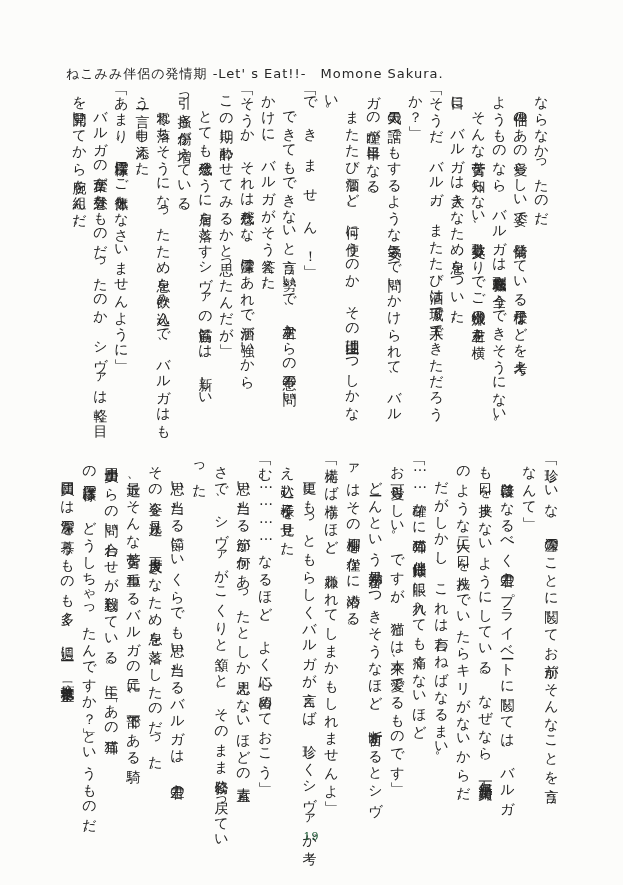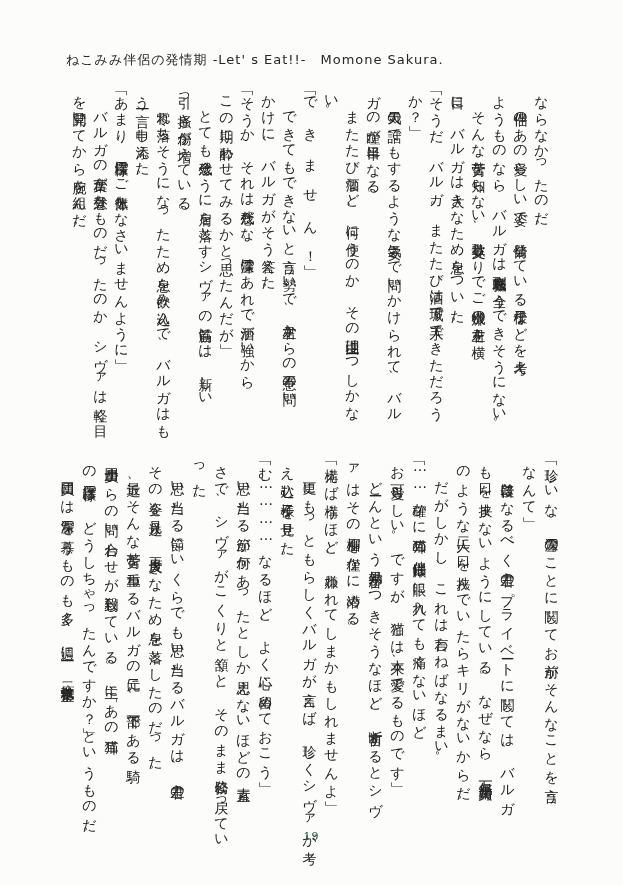--- a/index.html
+++ b/index.html
@@ -10,21 +10,21 @@
     overflow:hidden;
     font-family:"DejaVu Sans","Liberation Sans",sans-serif;
     color:#222;
   }
   .page{
     position:absolute;inset:0;
     background:#fcfcfa;
   }
   .header{
     position:absolute;
-    left:66px;top:51px;
+    left:66px;top:65px;
     font-size:13px;
     letter-spacing:1px;
     color:#262626;
     white-space:nowrap;
   }
   .tier{
     position:absolute;
     display:flex;
     flex-direction:row-reverse;
     align-items:flex-start;

